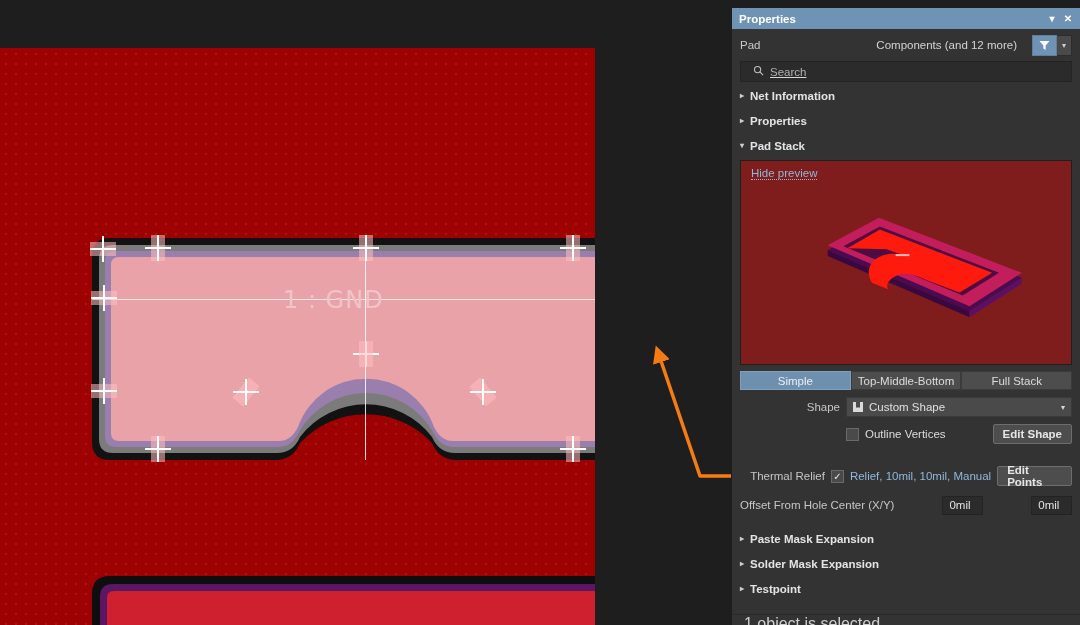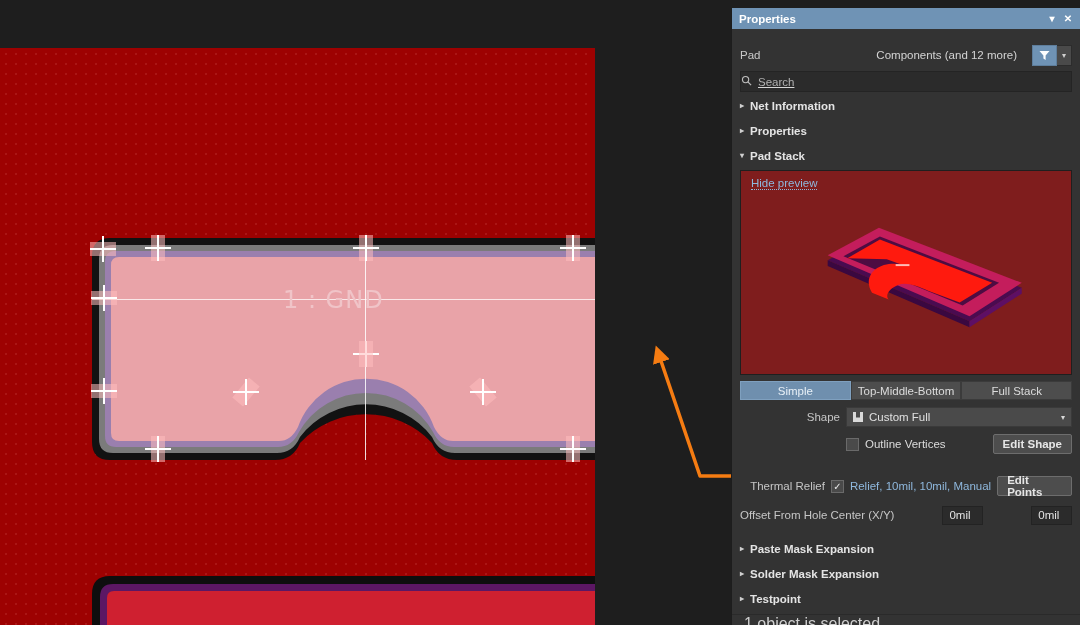--- a/index.html
+++ b/index.html
@@ -171,21 +171,21 @@
     color: #ffffff;
     font-size: 10px;
   }
 
   .panel-body { flex: 1; position: relative; padding: 0 8px; overflow: hidden; }
 
   .obj-row {
     display: flex;
     align-items: center;
     height: 28px;
-    margin-top: 12px;
+    margin-top: 2px;
     font-size: 11.5px;
   }
   .obj-row .obj-kind { color: #c9c9c9; }
   .obj-row .obj-scope { margin-left: auto; color: #d4d4d4; padding-right: 15px; }
   .filter-btn {
     width: 25px; height: 21px;
     background: #6f93b5;
     border: 1px solid #5e7e9c;
     display: flex; align-items: center; justify-content: center;
     box-sizing: border-box;
@@ -199,21 +199,21 @@
     box-sizing: border-box;
     font-size: 8px; color: #cfcfcf;
   }
 
   .search-box {
     height: 21px;
     background: #2b2b2b;
     border: 1px solid #242424;
     display: flex; align-items: center;
     gap: 6px;
-    padding: 0 0;
+    padding: 0 12px;
     box-sizing: border-box;
     margin-top: 2px;
     text-decoration: underline;
   }
   .search-box .ph { color: #b0b0b0; font-size: 11.5px; }
 
   .section {
     display: flex; align-items: center;
     height: 23px;
     font-weight: bold;
@@ -493,21 +493,21 @@
       <div class="segbar">
         <div class="seg active">Simple</div>
         <div class="seg">Top-Middle-Bottom</div>
         <div class="seg">Full Stack</div>
       </div>
 
       <div class="frow">
         <span class="flabel" style="width:100px;">Shape</span>
         <span class="combo">
           <span class="shape-glyph"></span>
-          <span>Custom Full</span>
+          <span>Custom Shape</span>
           <span class="caret">▾</span>
         </span>
       </div>
 
       <div class="frow">
         <span class="flabel" style="width:100px;"></span>
         <span class="checkbox"></span>
         <span style="flex:1;color:#dcdcdc;font-size:11.5px;">Outline Vertices</span>
         <span class="btn">Edit Shape</span>
       </div>

